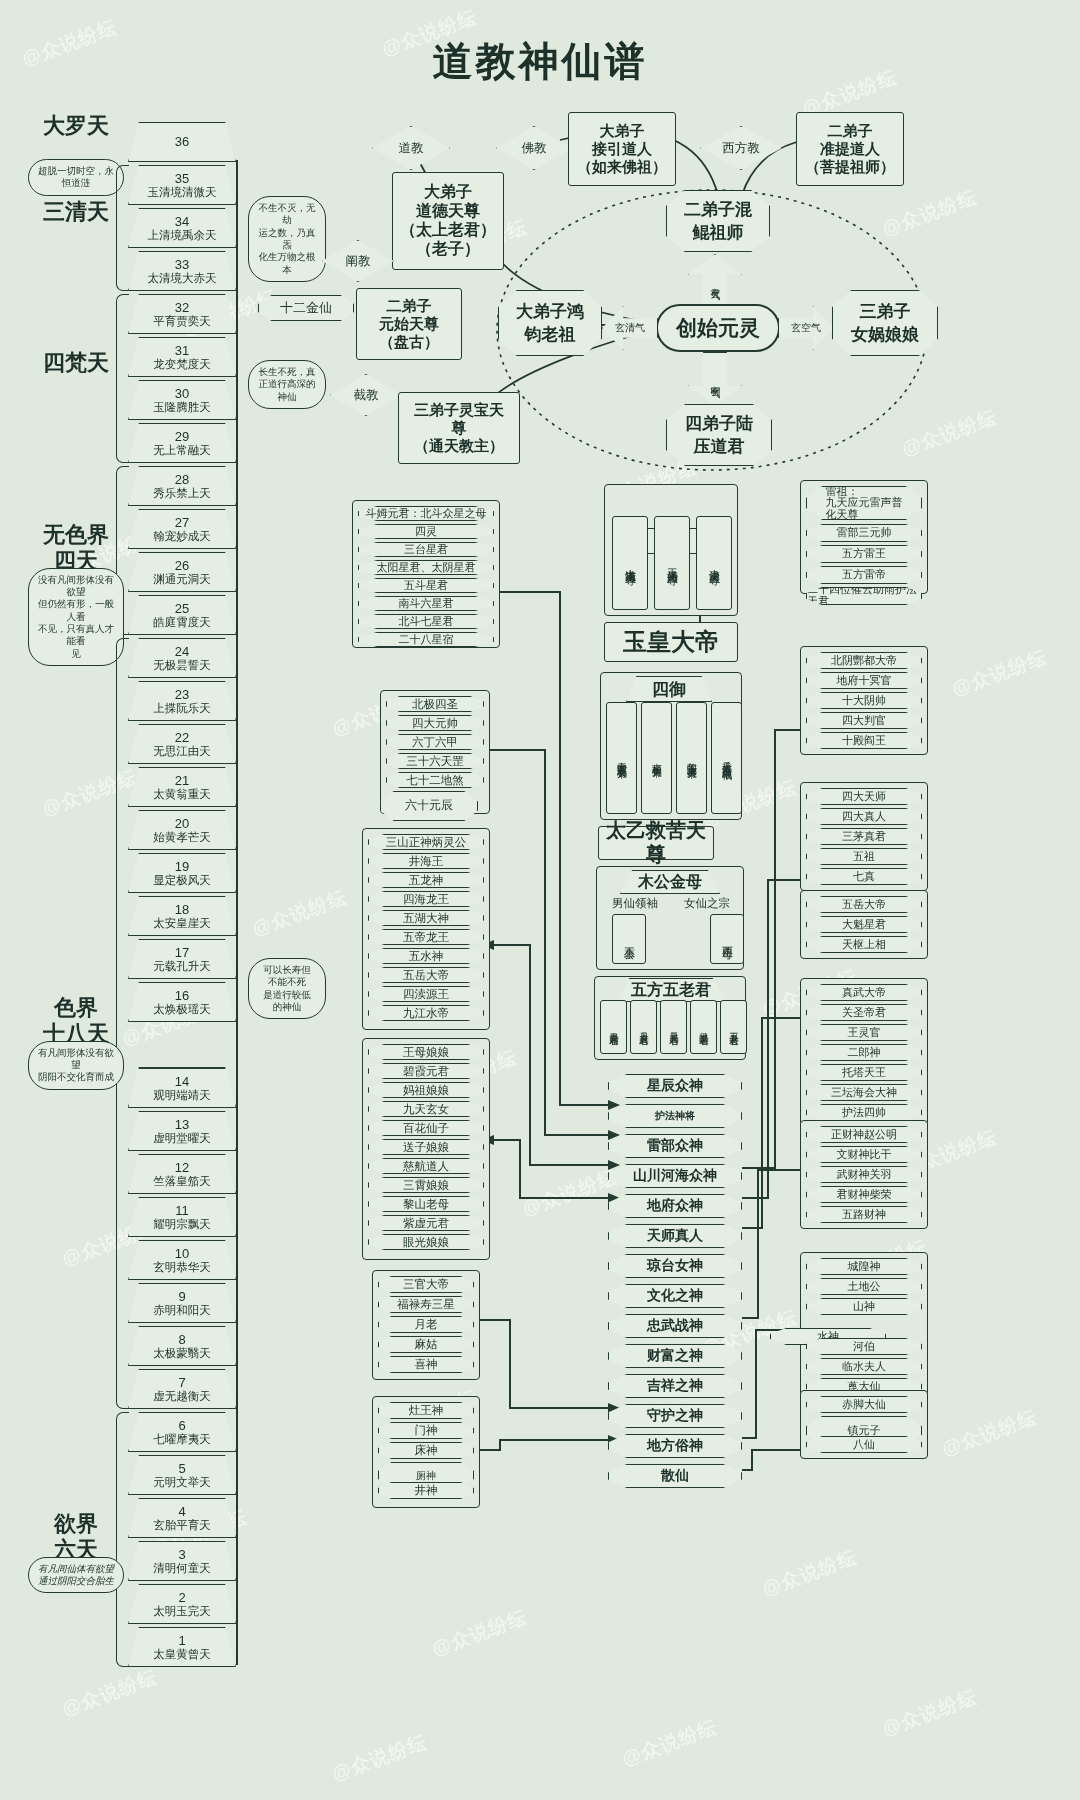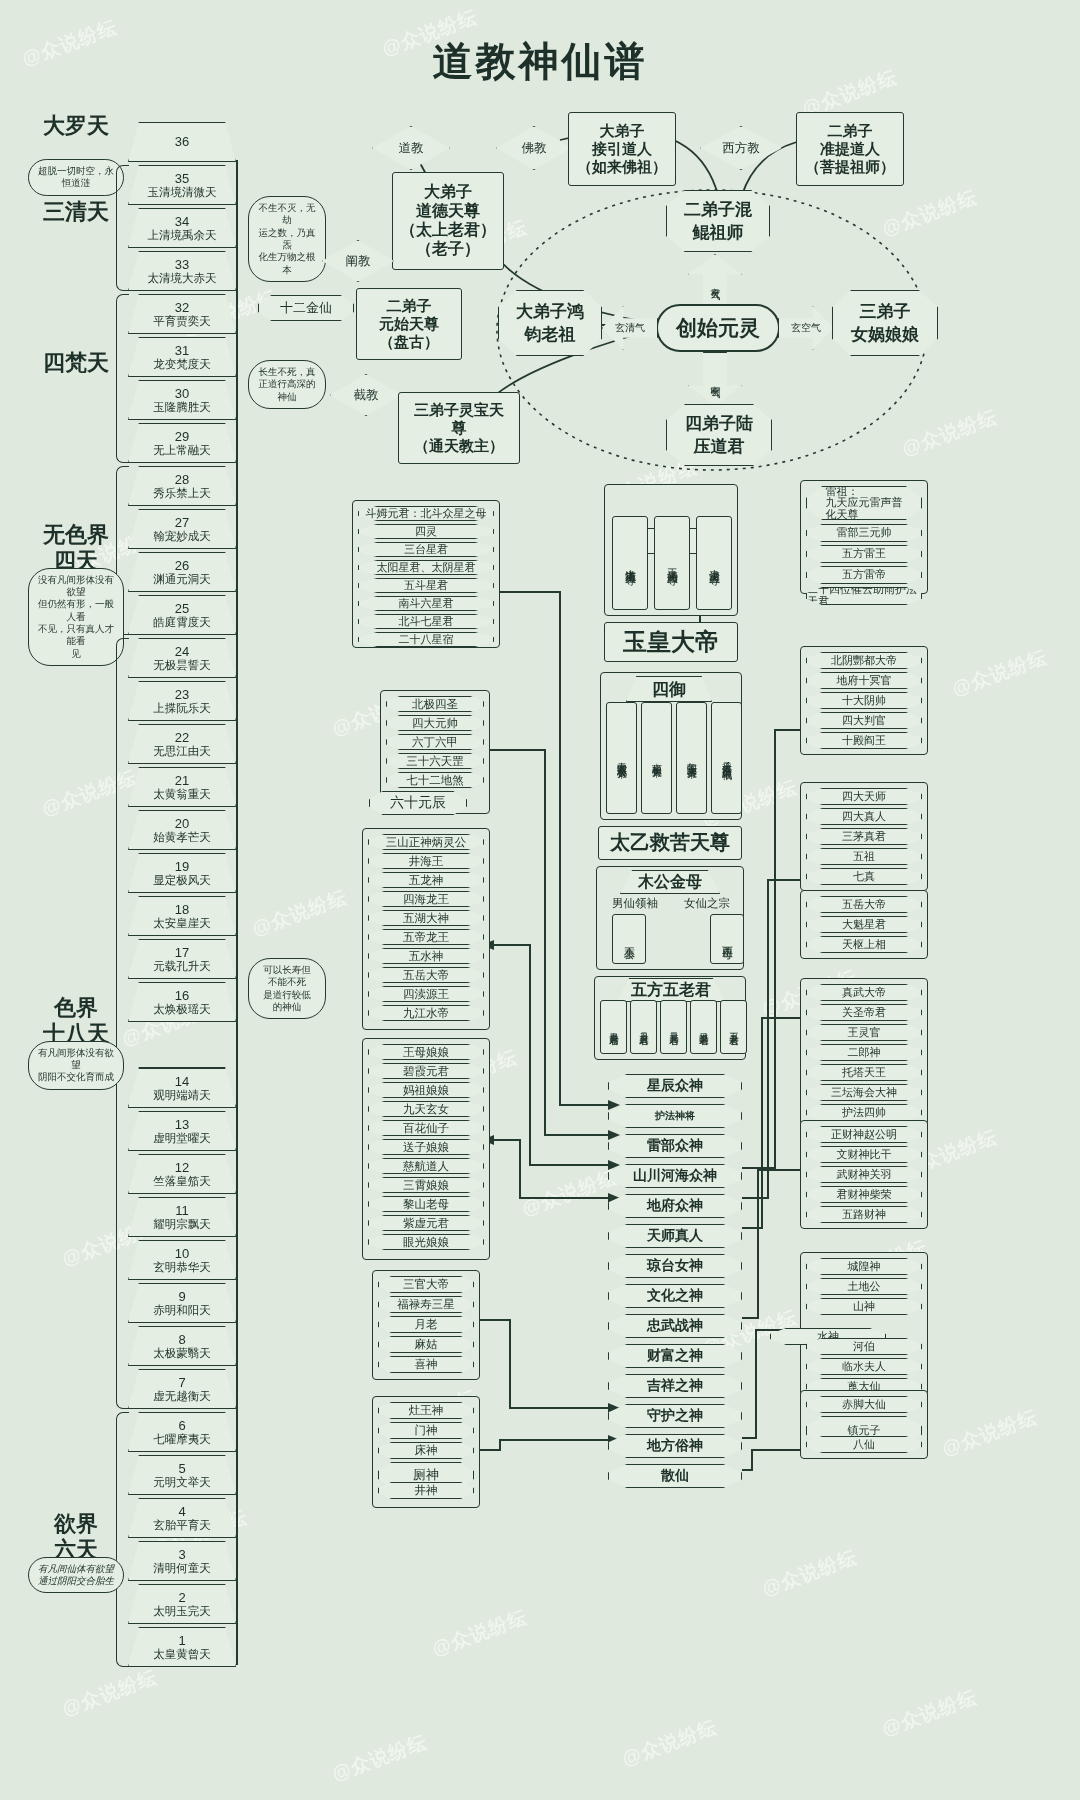--- a/index.html
+++ b/index.html
@@ -416,21 +416,21 @@
       <span class="vtxt" style="font-size: 10px;">南极长生大帝</span>
     </div>
     <div class="vcell" style="left: 676px; top: 702px; width: 31px; height: 112px;">
       <span class="vtxt" style="font-size: 10px;">勾陈上宫天皇大帝</span>
     </div>
     <div class="vcell" style="left: 711px; top: 702px; width: 31px; height: 112px;">
       <span class="vtxt" style="font-size: 10px;">承天效法后土皇地祇</span>
     </div>
   </div>
 
-<div class="bx" style="left:598px;top:826px;width:144px;height:34px;font-size:20px;">太乙救苦天尊</div>
+<div class="bx" style="left:598px;top:826px;width:116px;height:34px;font-size:20px;">太乙救苦天尊</div>
 
 <div class="panel" style="left:596px;top:866px;width:148px;height:104px;"></div>
 <div class="hdr" style="left:620px;top:870px;width:100px;height:24px;font-size:16px;">木公金母</div>
 <div class="lbl" style="left:600px;top:896px;width:70px;">男仙领袖</div>
 <div class="lbl" style="left:672px;top:896px;width:70px;">女仙之宗</div>
 <div id="mugong-cells">
     <div class="vcell" style="left: 612px; top: 914px; width: 34px; height: 50px;">
       <span class="vtxt" style="font-size: 11px;">东王公</span>
     </div>
     <div class="vcell" style="left: 710px; top: 914px; width: 34px; height: 50px;">
@@ -470,21 +470,21 @@
     <div class="item oc" style="left: 358px; top: 632px; width: 136px; height: 15px; font-size: 11px; white-space: pre-line; line-height: 1.1;">二十八星宿</div>
   </div>
 
 <div class="panel" style="left:380px;top:690px;width:110px;height:124px;"></div>
 <div id="beiji-cells">
     <div class="item oc" style="left: 386px; top: 696px; width: 98px; height: 16px; font-size: 11.5px; white-space: pre-line; line-height: 1.1;">北极四圣</div>
     <div class="item oc" style="left: 386px; top: 715px; width: 98px; height: 16px; font-size: 11.5px; white-space: pre-line; line-height: 1.1;">四大元帅</div>
     <div class="item oc" style="left: 386px; top: 734px; width: 98px; height: 16px; font-size: 11.5px; white-space: pre-line; line-height: 1.1;">六丁六甲</div>
     <div class="item oc" style="left: 386px; top: 753px; width: 98px; height: 16px; font-size: 11.5px; white-space: pre-line; line-height: 1.1;">三十六天罡</div>
     <div class="item oc" style="left: 386px; top: 772px; width: 98px; height: 16px; font-size: 11.5px; white-space: pre-line; line-height: 1.1;">七十二地煞</div>
-    <div class="item oc" style="left: 369px; top: 791px; width: 98px; height: 24px; font-size: 14px; white-space: pre-line; line-height: 1.1;">六十元辰</div>
+    <div class="item oc" style="left: 380px; top: 791px; width: 98px; height: 30px; font-size: 12px; white-space: pre-line; line-height: 1.1;">六十元辰</div>
   </div>
 
 <div class="panel" style="left:362px;top:828px;width:128px;height:202px;"></div>
 <div id="sanshan-cells">
     <div class="item oc" style="left: 368px; top: 834px; width: 116px; height: 16px; font-size: 11.5px; white-space: pre-line; line-height: 1.1;">三山正神炳灵公</div>
     <div class="item oc" style="left: 368px; top: 853px; width: 116px; height: 16px; font-size: 11.5px; white-space: pre-line; line-height: 1.1;">井海王</div>
     <div class="item oc" style="left: 368px; top: 872px; width: 116px; height: 16px; font-size: 11.5px; white-space: pre-line; line-height: 1.1;">五龙神</div>
     <div class="item oc" style="left: 368px; top: 891px; width: 116px; height: 16px; font-size: 11.5px; white-space: pre-line; line-height: 1.1;">四海龙王</div>
     <div class="item oc" style="left: 368px; top: 910px; width: 116px; height: 16px; font-size: 11.5px; white-space: pre-line; line-height: 1.1;">五湖大神</div>
     <div class="item oc" style="left: 368px; top: 929px; width: 116px; height: 16px; font-size: 11.5px; white-space: pre-line; line-height: 1.1;">五帝龙王</div>
@@ -516,21 +516,21 @@
     <div class="item oc" style="left: 378px; top: 1316px; width: 96px; height: 17px; font-size: 11.5px; white-space: pre-line; line-height: 1.1;">月老</div>
     <div class="item oc" style="left: 378px; top: 1336px; width: 96px; height: 17px; font-size: 11.5px; white-space: pre-line; line-height: 1.1;">麻姑</div>
     <div class="item oc" style="left: 378px; top: 1356px; width: 96px; height: 17px; font-size: 11.5px; white-space: pre-line; line-height: 1.1;">喜神</div>
   </div>
 
 <div class="panel" style="left:372px;top:1396px;width:108px;height:112px;"></div>
 <div id="zaowang-cells">
     <div class="item oc" style="left: 378px; top: 1402px; width: 96px; height: 17px; font-size: 11.5px; white-space: pre-line; line-height: 1.1;">灶王神</div>
     <div class="item oc" style="left: 378px; top: 1422px; width: 96px; height: 17px; font-size: 11.5px; white-space: pre-line; line-height: 1.1;">门神</div>
     <div class="item oc" style="left: 378px; top: 1442px; width: 96px; height: 17px; font-size: 11.5px; white-space: pre-line; line-height: 1.1;">床神</div>
-    <div class="item oc" style="left: 378px; top: 1462px; width: 96px; height: 26px; font-size: 13px; white-space: pre-line; line-height: 1.1;">厕神</div>
+    <div class="item oc" style="left: 378px; top: 1462px; width: 96px; height: 26px; font-size: 10px; white-space: pre-line; line-height: 1.1;">厕神</div>
     <div class="item oc" style="left: 378px; top: 1482px; width: 96px; height: 17px; font-size: 11.5px; white-space: pre-line; line-height: 1.1;">井神</div>
   </div>
 
 <div id="midcol">
     <div class="item oc" style="left: 608px; top: 1074px; width: 134px; height: 24px; font-size: 14px; font-weight: bold;">星辰众神</div>
     <div class="item oc" style="left: 608px; top: 1104px; width: 134px; height: 24px; font-size: 10px; font-weight: bold;">护法神将</div>
     <div class="item oc" style="left: 608px; top: 1134px; width: 134px; height: 24px; font-size: 14px; font-weight: bold;">雷部众神</div>
     <div class="item oc" style="left: 608px; top: 1164px; width: 134px; height: 24px; font-size: 14px; font-weight: bold;">山川河海众神</div>
     <div class="item oc" style="left: 608px; top: 1194px; width: 134px; height: 24px; font-size: 14px; font-weight: bold;">地府众神</div>
     <div class="item oc" style="left: 608px; top: 1224px; width: 134px; height: 24px; font-size: 14px; font-weight: bold;">天师真人</div>

